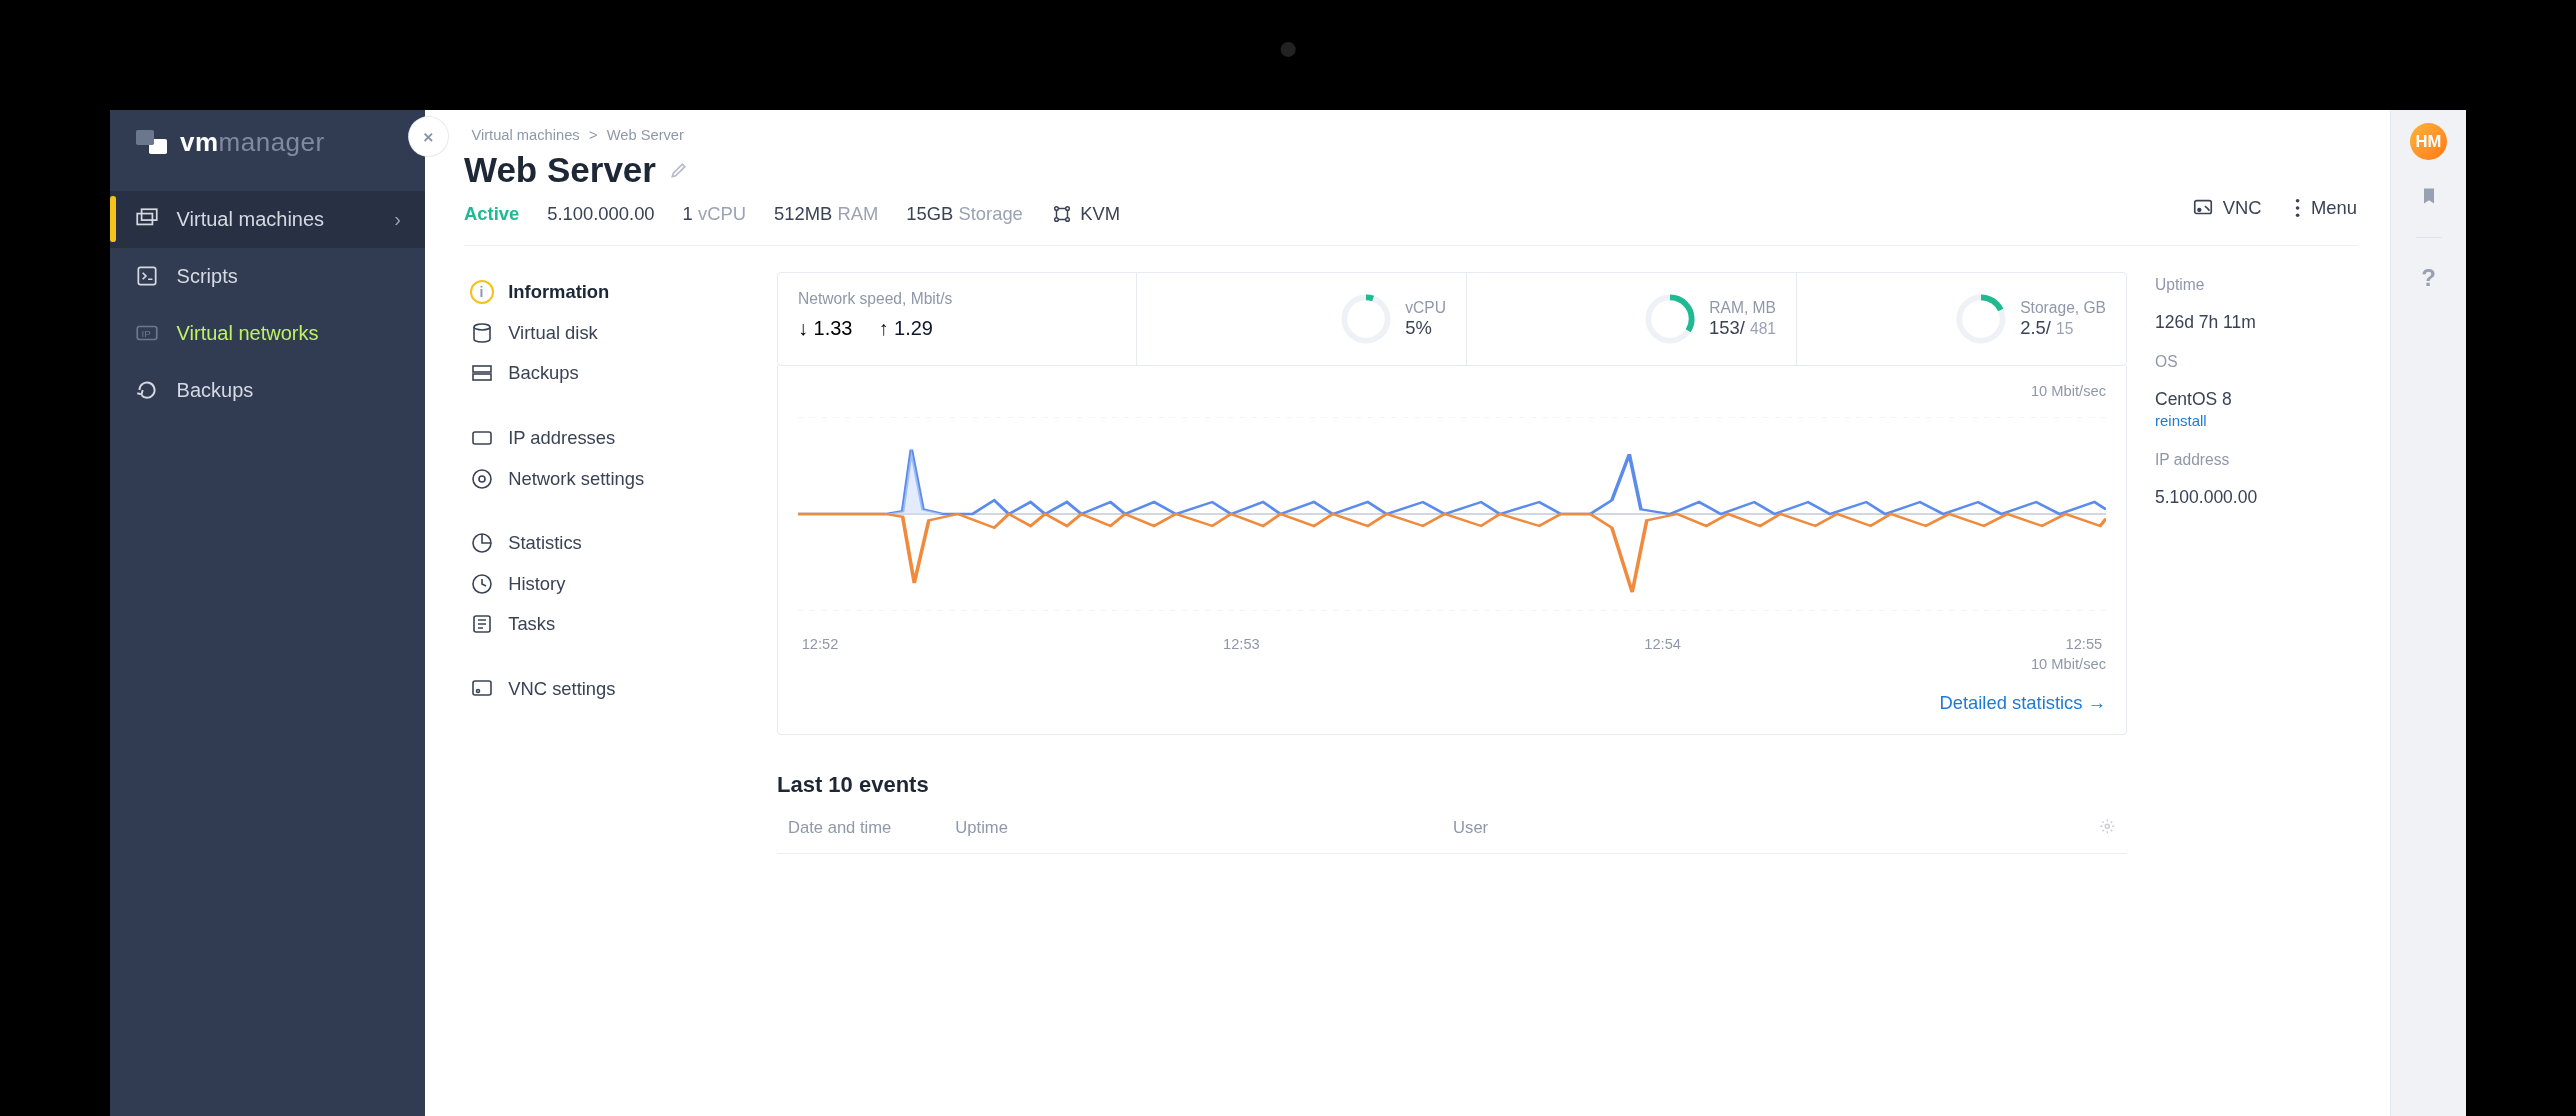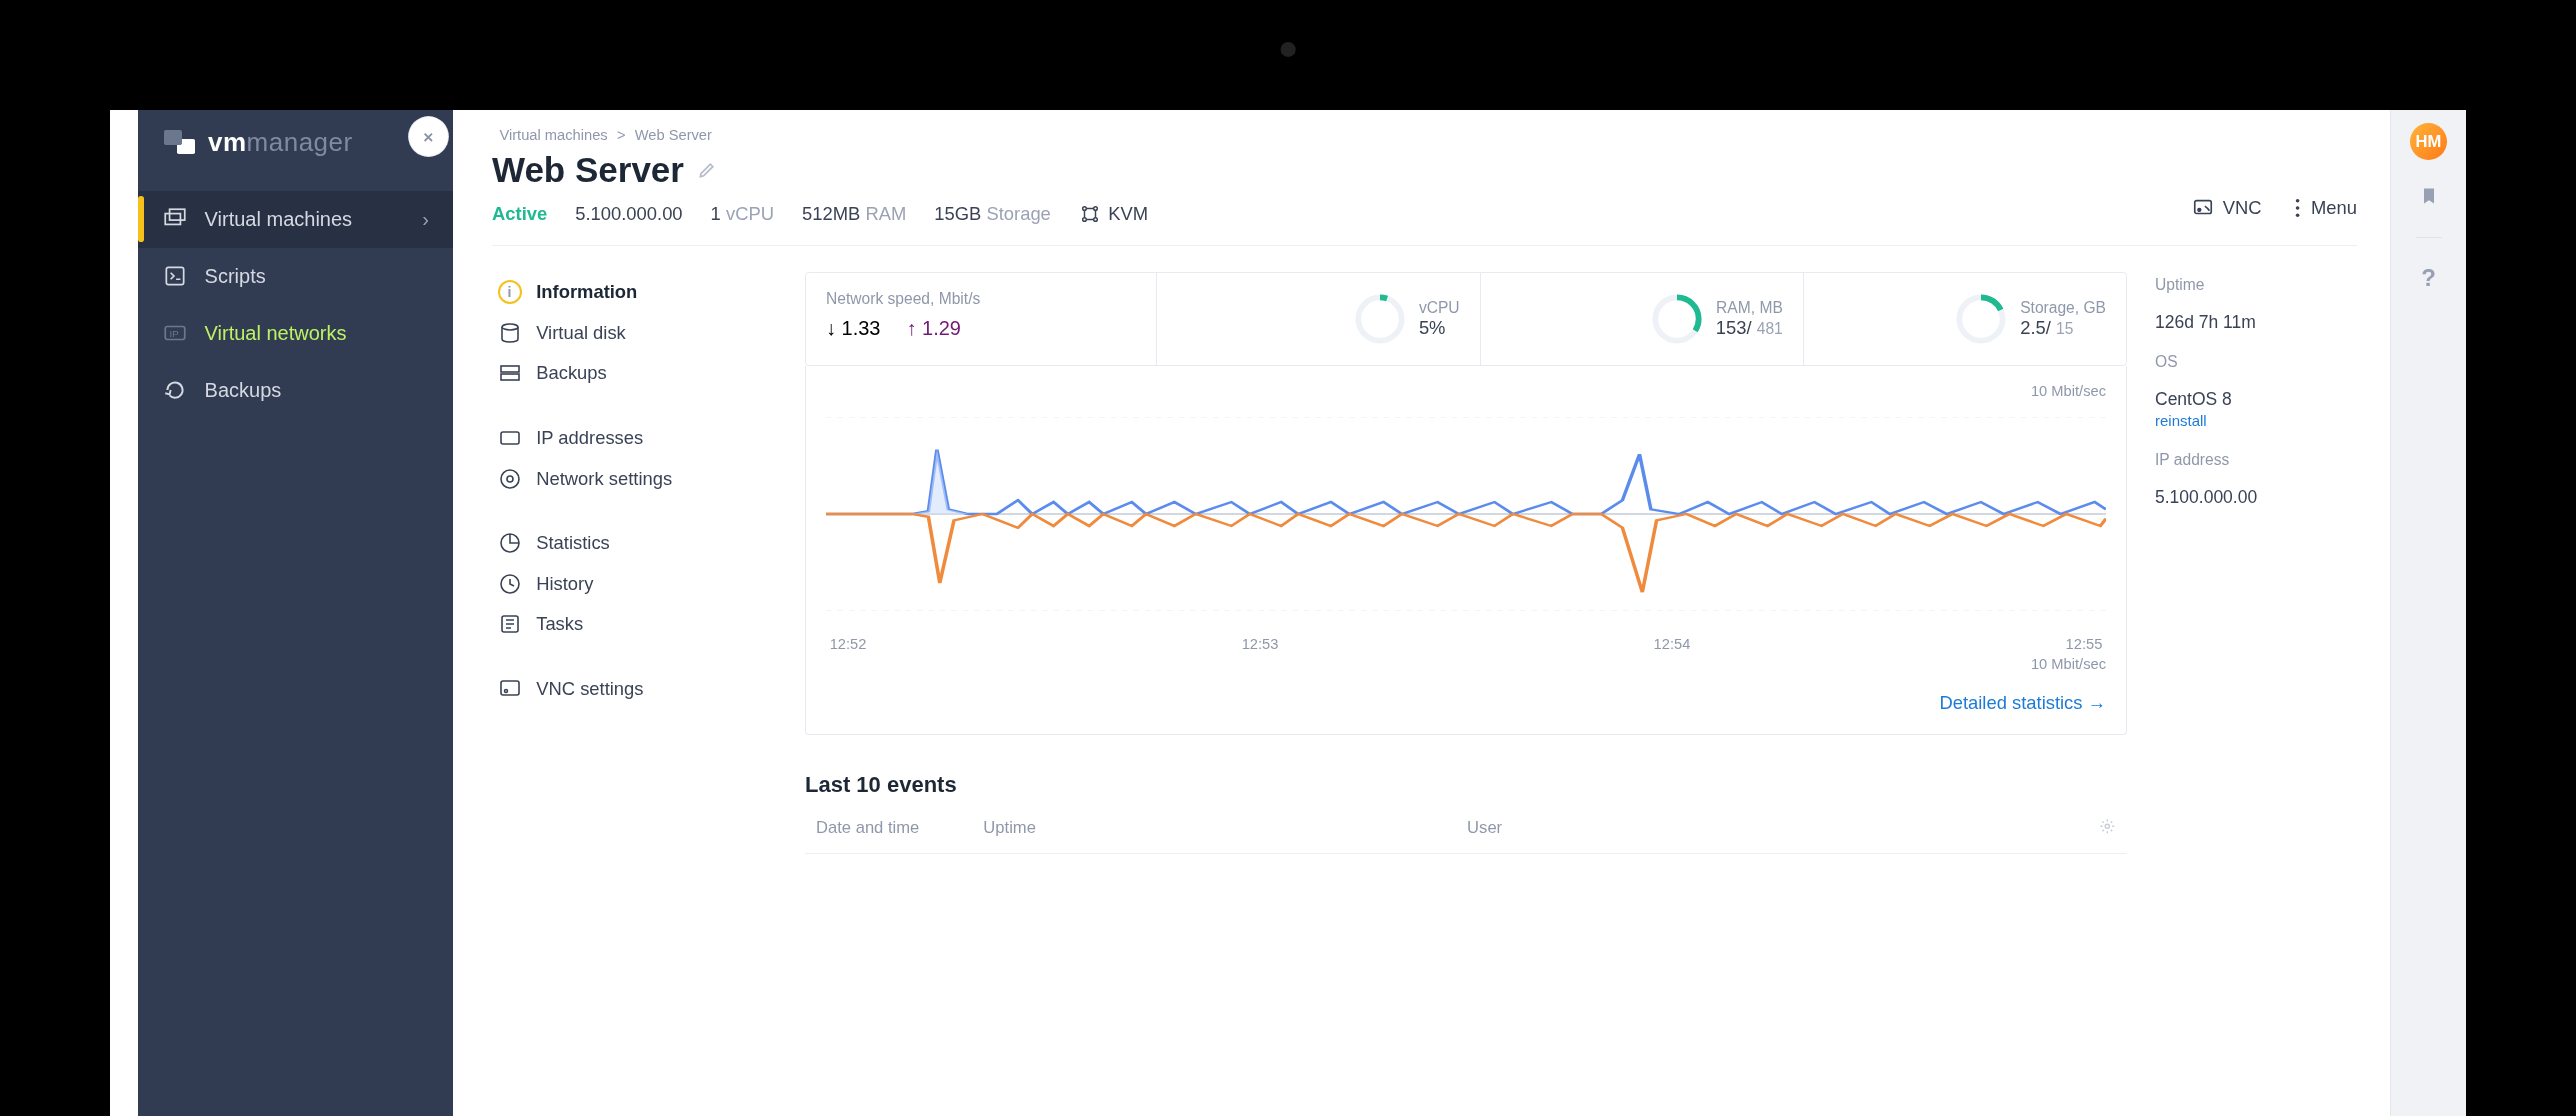--- a/index.html
+++ b/index.html
@@ -2,21 +2,21 @@
 <html style="font-size:14.7px"><head>
 <meta charset="utf-8">
 <style>
   * { margin:0; padding:0; box-sizing:border-box; font-family:"Helvetica Neue",Arial,sans-serif; }
   body { background:#000; width:2576px; height:1117px; overflow:hidden; }
   .device { position:absolute; top:0; left:50%; transform:translateX(-50%); width:2576px; height:1117px; background:#000; border-radius:110px 110px 0 0; }
   .camera { position:absolute; top:42px; left:50%; transform:translateX(-50%); width:14.7px; height:14.7px; border-radius:50%; background:#222; }
   .screen { position:absolute; top:110px; left:110px; right:110px; bottom:0; background:#fff; display:flex; overflow:hidden; }
 
   
-  .sidebar { width:315px; background:#313c52; color:#adb4c2; flex:none; position:relative; padding-top:16.6px;margin-left:28px; }
+  .sidebar { width:315px; background:#313c52; color:#adb4c2; flex:none; position:relative; padding-top:16.6px; }
   .brand { display:flex; align-items:center; gap:13px; padding:0 26px 33px; }
   .brand-mark { width:31px; height:24px; position:relative; }
   .brand-mark::before, .brand-mark::after { content:""; position:absolute; background:#fff; border-radius:1.8px; }
   .brand-mark::before { width:18.4px; height:14.7px; bottom:0; right:0; }
   .brand-mark::after { width:18.4px; height:14.7px; top:0; left:0; background:#6b778d; }
   .brand-text { font-size:26px; letter-spacing:0.5px; }
   .brand-text .b1 { color:#fff; font-weight:700; }
   .brand-text .b2 { color:#8089a0; font-weight:400; }
   .nav-item { display:flex; align-items:center; gap:16.6px; height:57px; padding:0 24px; cursor:pointer; font-size:20px; color:#d5d9e2; position:relative; }
   .nav-item.active { background:#283043; }
@@ -62,21 +62,21 @@
   .center { flex:1; min-width:0; display:flex; flex-direction:column; }
   .cards { display:flex; gap:0; border:0.9px solid #e7eaf0; border-radius:3.7px; overflow:hidden; }
   .card { flex:1; border-right:0.9px solid #e7eaf0; padding:16.6px 20px 20px; }
   .card:first-child { flex:1.1; }
   .card:last-child { border-right:none; }
   .card-title { font-size:15.6px; color:#8f98aa; text-align:right; }
   .card.first { }
   .card.first .card-title { text-align:left; }
   .net-vals { display:flex; gap:26px; margin-top:9.2px; font-size:20px; }
   .net-vals .down { color:#000000; }
-  .net-vals .up { color:#701a75; }
+  .net-vals .up { color:#0f172a; }
   .radial { display:flex; align-items:center; gap:13px; margin-top:3.7px; justify-content:flex-end; }
   .radial svg { width:52px; height:52px; }
   .radial .val { font-size:18.4px; color:#3a4355; }
   .radial .val .sub { color:#9aa2b4; font-size:15.6px; }
 
   .graph-wrap { border:0.9px solid #e7eaf0; border-top:none; border-radius:0 0 3.7px 3.7px; padding:16.6px 20px 20px; }
   .graph-top { text-align:right; font-size:14.7px; color:#8f98aa; }
   .graph-svg { width:100%; height:230px; display:block; }
   .graph-x { display:flex; justify-content:space-between; font-size:14.7px; color:#8f98aa; padding:7.4px 3.7px 0; }
   .graph-bottom { text-align:right; font-size:14.7px; color:#8f98aa; margin-top:3.7px; }

